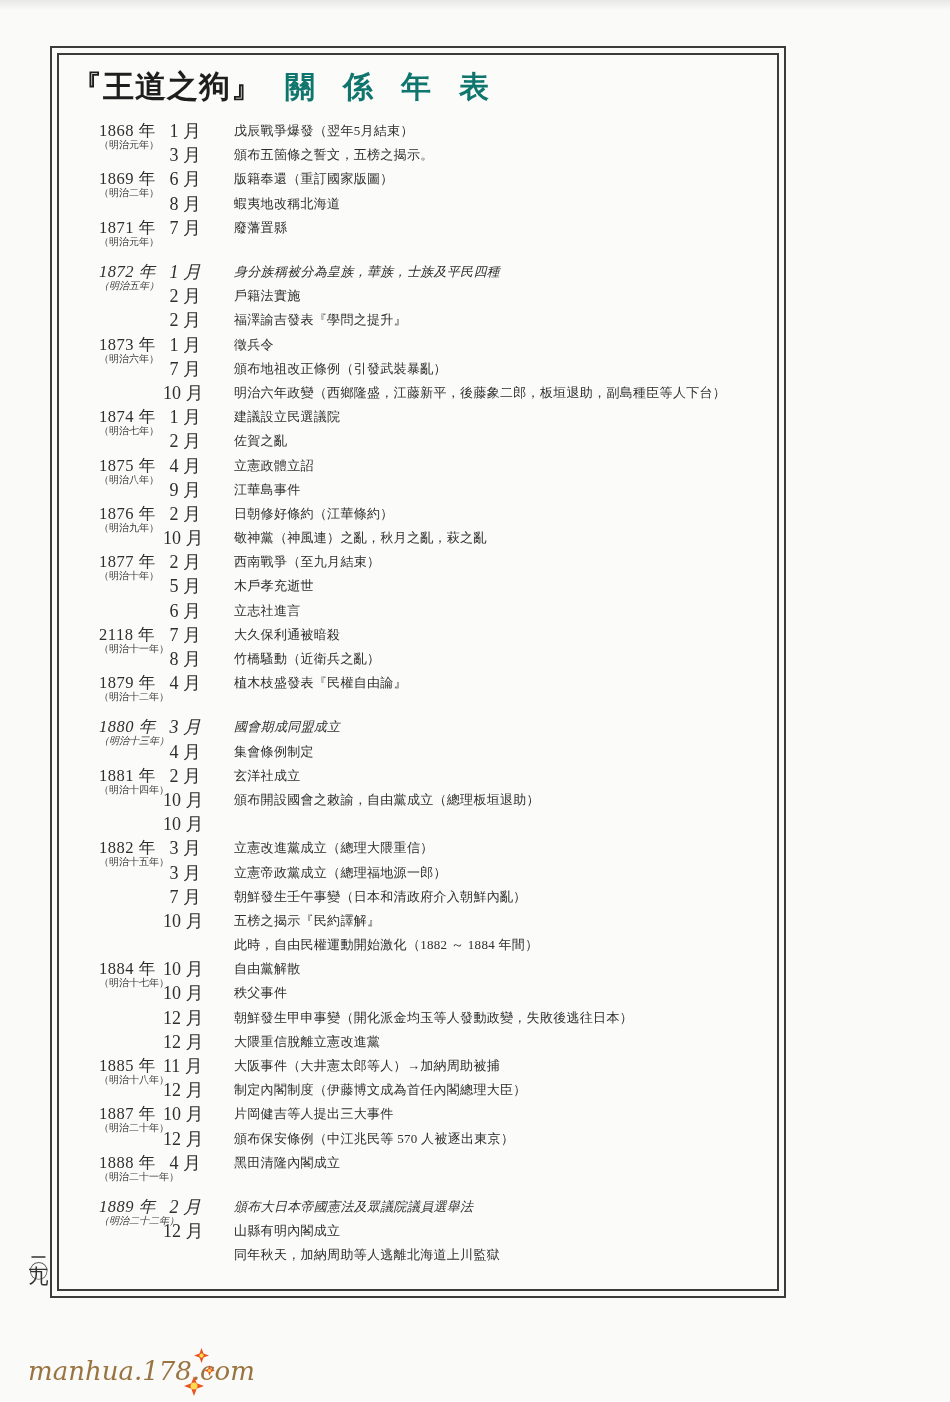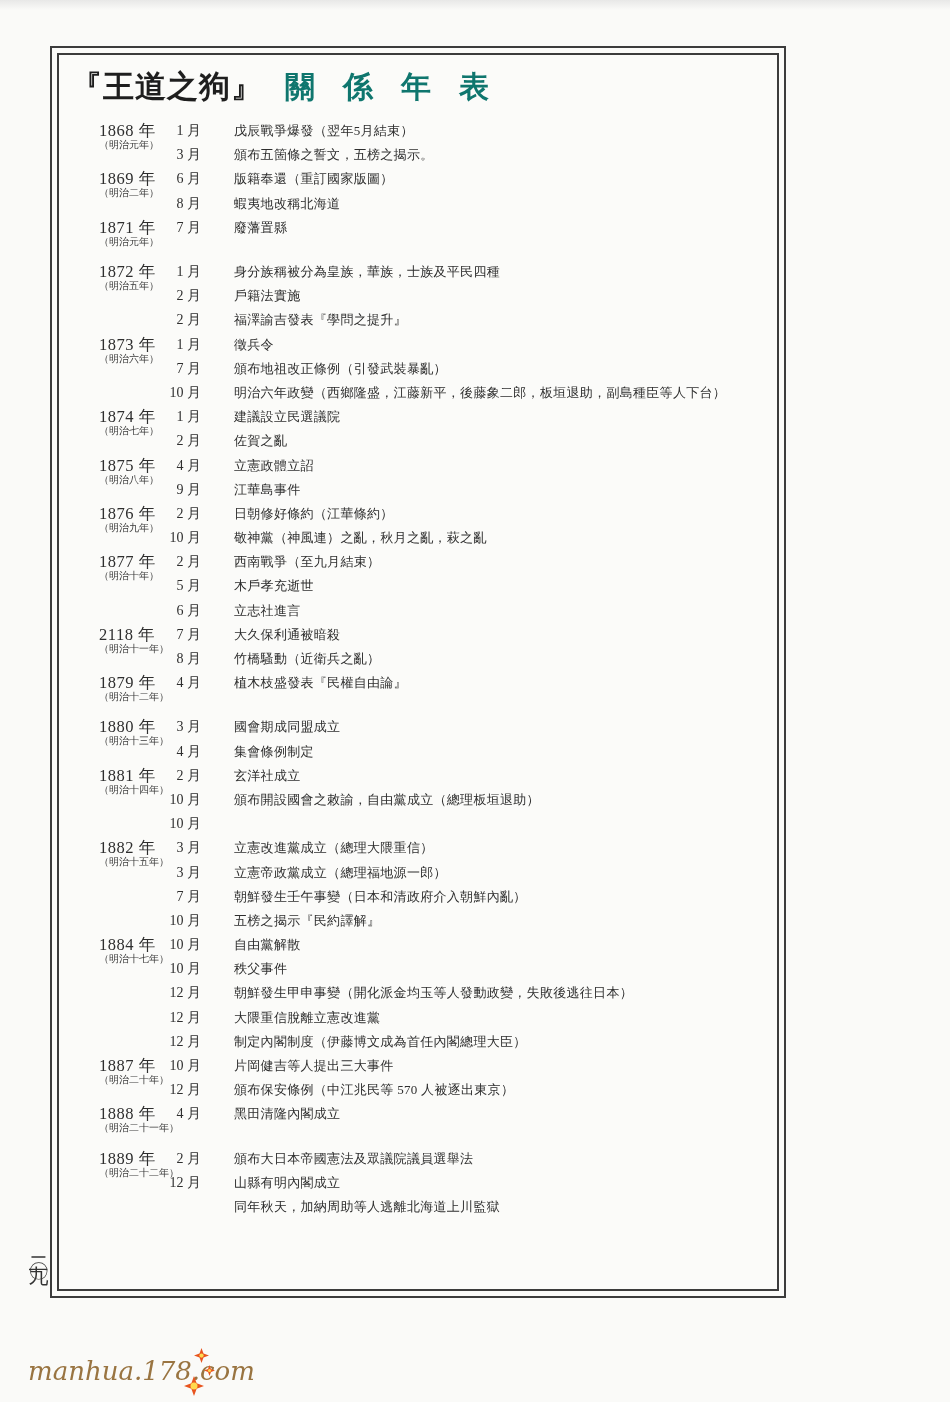--- a/index.html
+++ b/index.html
@@ -51,38 +51,38 @@
   }
   .timeline { position:relative; }
   .row {
     position:relative;
     display:flex;
     height:24.2px;
     align-items:center;
     white-space:nowrap;
     margin-left:28px;
   }
-  .row.gap { margin-top:20px; }
+  .row.gap { margin-top:20px;font-style:italic; }
   .year-cell {
     position:relative;
     width:64px; flex:none;
   }
   .year {
     font-size:16.5px; line-height:20px; padding-top:2px;
     letter-spacing:0.5px;
   }
   .era {
     position:absolute; left:0; top:20px;
     font-size:10px; line-height:11px;
     white-space:nowrap; color:#3a3a3a;
   }
   .month-cell {
     width:38px; flex:none;
     text-align:right;
-    font-size:14px; line-height:20px; padding-top:2px;
+    font-size:18px; line-height:20px; padding-top:2px;
   }
   .event-cell {
     margin-left:33px;
     font-size:13px; line-height:20px; padding-top:2px;
     letter-spacing:0.3px;
   }
   .page-number {
     position:absolute; left:26px; top:1242px;
     writing-mode:vertical-rl; text-orientation:upright;
     font-size:20px; letter-spacing:4px; color:#333;
@@ -358,20 +358,28 @@
         <div class="row">
           <div class="year-cell">
             <div class="year"></div>
             <div class="era"></div>
           </div>
           <div class="month-cell">10 月</div>
           <div class="event-cell">五榜之揭示『民約譯解』</div>
         </div>
         <div class="row">
           <div class="year-cell">
+            <div class="year"></div>
+            <div class="era"></div>
+          </div>
+          <div class="month-cell"></div>
+          <div class="event-cell">此時，自由民權運動開始激化（1882 ～ 1884 年間）</div>
+        </div>
+        <div class="row">
+          <div class="year-cell">
             <div class="year">1884 年</div>
             <div class="era">（明治十七年）</div>
           </div>
           <div class="month-cell">10 月</div>
           <div class="event-cell">自由黨解散</div>
         </div>
         <div class="row">
           <div class="year-cell">
             <div class="year"></div>
             <div class="era"></div>
@@ -387,20 +395,28 @@
           <div class="month-cell">12 月</div>
           <div class="event-cell">朝鮮發生甲申事變（開化派金均玉等人發動政變，失敗後逃往日本）</div>
         </div>
         <div class="row">
           <div class="year-cell">
             <div class="year"></div>
             <div class="era"></div>
           </div>
           <div class="month-cell">12 月</div>
           <div class="event-cell">大隈重信脫離立憲改進黨</div>
+        </div>
+        <div class="row">
+          <div class="year-cell">
+            <div class="year">1885 年</div>
+            <div class="era">（明治十八年）</div>
+          </div>
+          <div class="month-cell">11 月</div>
+          <div class="event-cell">大阪事件（大井憲太郎等人）→加納周助被捕</div>
         </div>
         <div class="row">
           <div class="year-cell">
             <div class="year"></div>
             <div class="era"></div>
           </div>
           <div class="month-cell">12 月</div>
           <div class="event-cell">制定內閣制度（伊藤博文成為首任內閣總理大臣）</div>
         </div>
         <div class="row">

